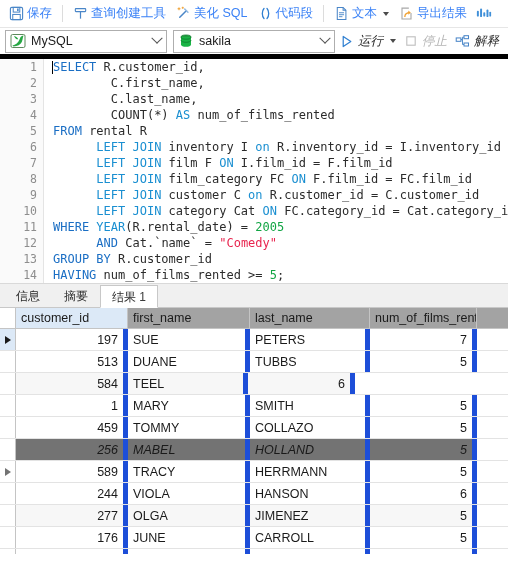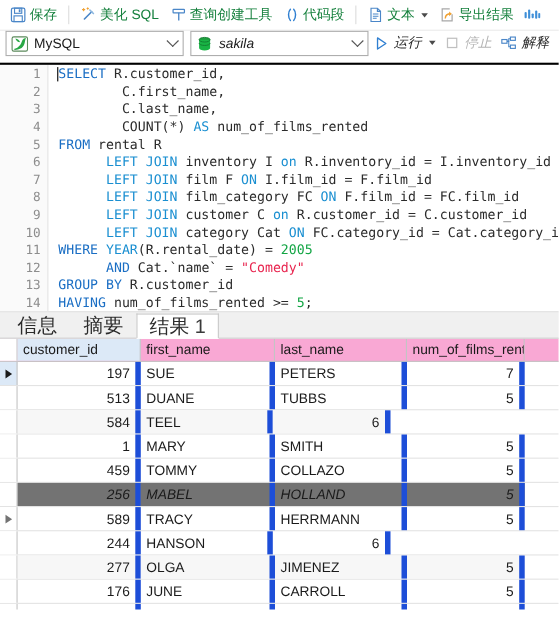--- a/index.html
+++ b/index.html
@@ -29,21 +29,21 @@
     white-space: nowrap;
   }
   .tbtn {
     display: inline-flex;
     align-items: center;
     gap: 3px;
     height: 22px;
     padding: 0 5px;
     border-radius: 2px;
     cursor: default;
-    color: #15803d;
+    color: #3b82f6;
     font-size: 12.5px;
   }
   .tbtn .lbl { line-height: 1; }
   .tsep {
     width: 1px;
     height: 17px;
     background: #dcdcdc;
     margin: 0 5px;
   }
   .caret {
@@ -52,23 +52,23 @@
     border-right: 3.5px solid transparent;
     border-top: 4px solid #4a4a4a;
     margin-left: 3px;
   }
   .ico { display: inline-flex; align-items: center; justify-content: center; }
 
   
   .toolbar2 {
     height: 31px;
     display: flex;
-    align-items: flex-start;
-    background: #ffffff;
-    border-bottom: 2px solid #000000;
+    align-items: center;
+    background: #ffffff;
+    border-bottom: 5px solid #000000;
     padding: 0 5px;
     box-sizing: border-box;
     white-space: nowrap;
   }
   .combo {
     display: flex;
     align-items: center;
     height: 23px;
     border: 1px solid #aeaeae;
     background: #ffffff;
@@ -84,21 +84,21 @@
     align-items: center;
     justify-content: center;
   }
   .chev {
     width: 7px; height: 7px;
     border-right: 1.3px solid #555;
     border-bottom: 1.3px solid #555;
     transform: rotate(45deg) translate(-2px,-2px);
   }
   #combo-connection { width: 168px; margin-right: 6px; }
-  #combo-database  { width: 168px; margin-right: 0; font-style: italic; }
+  #combo-database  { width: 168px; margin-right: 0; }
 
   .rbtn {
     display: inline-flex;
     align-items: center;
     gap: 4px;
     height: 22px;
     padding: 0 4px;
     font-size: 12.5px;
     color: #2b2b2b;
     font-style: italic;
@@ -158,21 +158,21 @@
     align-items: flex-end;
     background: #f0f0f0;
     border-bottom: 1px solid #c8c8c8;
     padding-left: 4px;
     box-sizing: border-box;
   }
   .tab {
     height: 23px;
     line-height: 23px;
     padding: 0 11px;
-    font-size: 18px;
+    font-size: 12px;
     color: #2b2b2b;
     border: 1px solid transparent;
     border-bottom: none;
     box-sizing: border-box;
   }
   .tab.active {
     background: #ffffff;
     border-color: #c8c8c8;
     border-bottom: 1px solid #ffffff;
     margin-bottom: -1px;
@@ -188,21 +188,21 @@
   }
   .grow {
     display: flex;
     height: 22px;
     box-sizing: border-box;
     border-bottom: 1px solid #e3e3e3;
   }
   .grow.header {
     height: 21px;
     border-bottom: 1px solid #c4c4c4;
-    background: #f9a8d4;
+    background: #a3a3a3;
   }
   .gcell {
     box-sizing: border-box;
     border-right: 5px solid #1d4ed8;
     padding: 0 5px;
     display: flex;
     align-items: center;
     overflow: hidden;
     white-space: nowrap;
   }
@@ -246,43 +246,43 @@
       </svg>
     </span>
     <span class="lbl">保存</span>
   </div>
 
   <div class="tsep"></div>
 
   <div class="tbtn">
     <span class="ico">
       <svg width="15" height="15" viewBox="0 0 16 16">
+        <rect x="2.5" y="2.8" width="11" height="3.2" rx="0.6" fill="none" stroke="#4a86c8" stroke-width="1.2"></rect>
+        <line x1="8" y1="6" x2="8" y2="13.5" stroke="#4a86c8" stroke-width="1.3"></line>
+      </svg>
+    </span>
+    <span class="lbl">查询创建工具</span>
+  </div>
+
+  <div class="tbtn">
+    <span class="ico">
+      <svg width="15" height="15" viewBox="0 0 16 16">
         <path d="M4 12 L11 5" stroke="#4a86c8" stroke-width="1.6" stroke-linecap="round"></path>
         <path d="M9.3 3.3 L12.7 6.7" stroke="#8fb8e0" stroke-width="1.6" stroke-linecap="round"></path>
         <g stroke="#f0a030" stroke-width="1.1" stroke-linecap="round">
           <line x1="3.2" y1="1.8" x2="3.2" y2="4.0"></line>
           <line x1="2.1" y1="2.9" x2="4.3" y2="2.9"></line>
         </g>
         <g stroke="#f0a030" stroke-width="1" stroke-linecap="round">
           <line x1="7.2" y1="1.2" x2="7.2" y2="2.6"></line>
           <line x1="6.5" y1="1.9" x2="7.9" y2="1.9"></line>
         </g>
       </svg>
     </span>
     <span class="lbl">美化 SQL</span>
-  </div>
-
-  <div class="tbtn">
-    <span class="ico">
-      <svg width="15" height="15" viewBox="0 0 16 16">
-        <rect x="2.5" y="2.8" width="11" height="3.2" rx="0.6" fill="none" stroke="#4a86c8" stroke-width="1.2"></rect>
-        <line x1="8" y1="6" x2="8" y2="13.5" stroke="#4a86c8" stroke-width="1.3"></line>
-      </svg>
-    </span>
-    <span class="lbl">查询创建工具</span>
   </div>
 
   <div class="tbtn">
     <span class="ico">
       <svg width="15" height="15" viewBox="0 0 16 16">
         <path d="M6.4 2.6 C4 5 4 11 6.4 13.4" fill="none" stroke="#2f7fd1" stroke-width="1.4" stroke-linecap="round"></path>
         <path d="M9.6 2.6 C12 5 12 11 9.6 13.4" fill="none" stroke="#2f7fd1" stroke-width="1.4" stroke-linecap="round"></path>
       </svg>
     </span>
     <span class="lbl">代码段</span>
@@ -480,20 +480,21 @@
           <span class="tri faint"></span>
         </div>
         <div class="gcell c-id">589</div>
         <div class="gcell c-first">TRACY</div>
         <div class="gcell c-last">HERRMANN</div>
         <div class="gcell c-num">5</div>
       </div>
       <div class="grow">
         <div class="gcell c-marker"></div>
         <div class="gcell c-id">244</div>
+        <div class="gcell c-first">VIOLA</div>
         <div class="gcell c-last">HANSON</div>
         <div class="gcell c-num">6</div>
       </div>
       <div class="grow stripe">
         <div class="gcell c-marker"></div>
         <div class="gcell c-id">277</div>
         <div class="gcell c-first">OLGA</div>
         <div class="gcell c-last">JIMENEZ</div>
         <div class="gcell c-num">5</div>
       </div>

